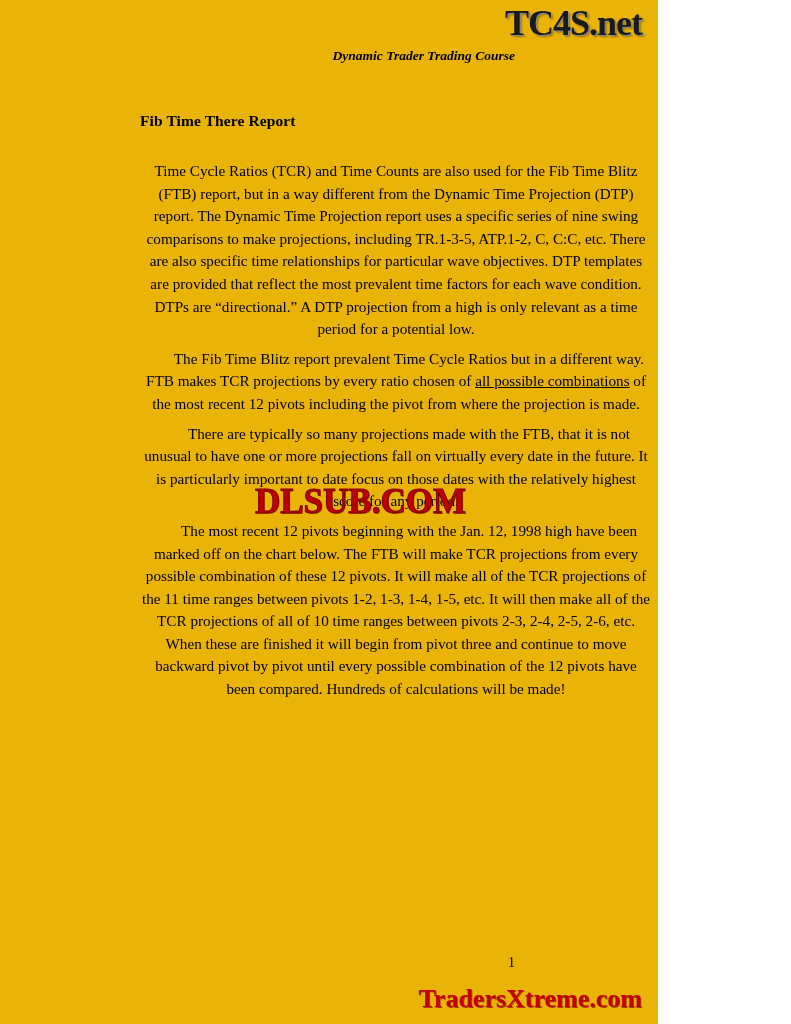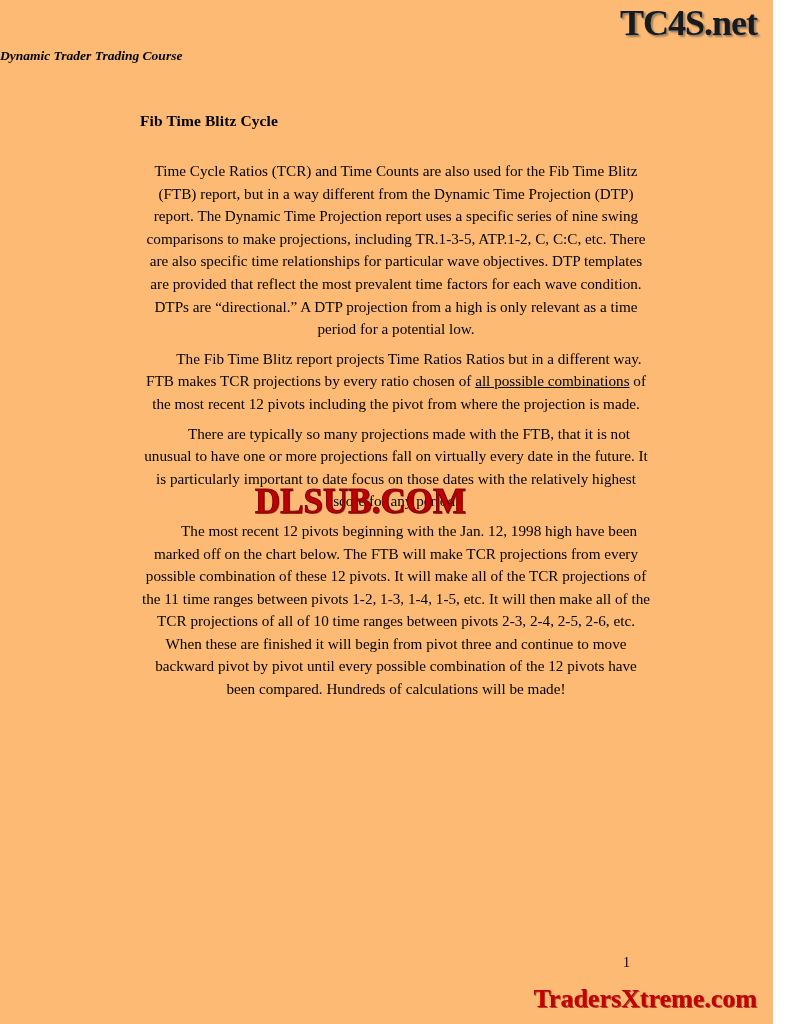--- a/index.html
+++ b/index.html
@@ -6,23 +6,23 @@
     margin: 0;
     padding: 0;
     background: #ffffff;
   }
   body {
     font-family: "Liberation Serif", serif;
     color: #000000;
   }
   .page {
     position: relative;
-    width: 773px;
+    width: 658px;
     height: 1024px;
-    background: #fdba74;
+    background: #eab308;
     overflow: hidden;
   }
 
   
   .tc4s-watermark {
     position: absolute;
     top: 2px;
     right: 16px;
     font-family: "Liberation Serif", serif;
     font-weight: bold;
@@ -32,21 +32,21 @@
     text-shadow: 1px 1px 0 #8a8a8a, 2px 2px 2px rgba(0,0,0,0.35);
     white-space: nowrap;
   }
 
   
   .running-head {
     position: absolute;
     top: 48px;
     left: 0;
     right: 143px;
-    text-align: left;
+    text-align: right;
     font-family: "Liberation Serif", serif;
     font-style: italic;
     font-weight: bold;
     font-size: 13.5px;
     color: #000;
   }
 
   
   .content {
     position: absolute;
@@ -122,25 +122,25 @@
 <body>
 
 <div class="page">
 
   <div class="tc4s-watermark">TC4S.net</div>
 
   <div class="running-head">Dynamic Trader Trading Course</div>
 
   <div class="content">
 
-    <h1 class="section-title">Fib Time Blitz Cycle</h1>
+    <h1 class="section-title">Fib Time There Report</h1>
 
     <p class="para">Time Cycle Ratios (TCR) and Time Counts are also used for the Fib Time Blitz (FTB) report, but in a way different from the Dynamic Time Projection (DTP) report. The Dynamic Time Projection report uses a specific series of nine swing comparisons to make projections, including TR.1-3-5, ATP.1-2, C, C:C, etc. There are also specific time relationships for particular wave objectives. DTP templates are provided that reflect the most prevalent time factors for each wave condition. DTPs are “directional.” A DTP projection from a high is only relevant as a time period for a potential low.</p>
 
-    <p class="para indent"><span>The Fib Time Blitz report projects Time Ratios Ratios but in a different way. FTB makes TCR projections by every ratio chosen of </span><span class="uline">all possible combinations</span><span> of the most recent 12 pivots including the pivot from where the projection is made.</span></p>
+    <p class="para indent"><span>The Fib Time Blitz report prevalent Time Cycle Ratios but in a different way. FTB makes TCR projections by every ratio chosen of </span><span class="uline">all possible combinations</span><span> of the most recent 12 pivots including the pivot from where the projection is made.</span></p>
 
     <p class="para indent">There are typically so many projections made with the FTB, that it is not unusual to have one or more projections fall on virtually every date in the future. It is particularly important to date focus on those dates with the relatively highest score for any period.</p>
 
     <p class="para indent">The most recent 12 pivots beginning with the Jan. 12, 1998 high have been marked off on the chart below. The FTB will make TCR projections from every possible combination of these 12 pivots. It will make all of the TCR projections of the 11 time ranges between pivots 1-2, 1-3, 1-4, 1-5, etc. It will then make all of the TCR projections of all of 10 time ranges between pivots 2-3, 2-4, 2-5, 2-6, etc. When these are finished it will begin from pivot three and continue to move backward pivot by pivot until every possible combination of the 12 pivots have been compared. Hundreds of calculations will be made!</p>
 
   </div>
 
   <div class="dlsub">
     <div class="txt">DLSUB.COM</div>
   </div>

